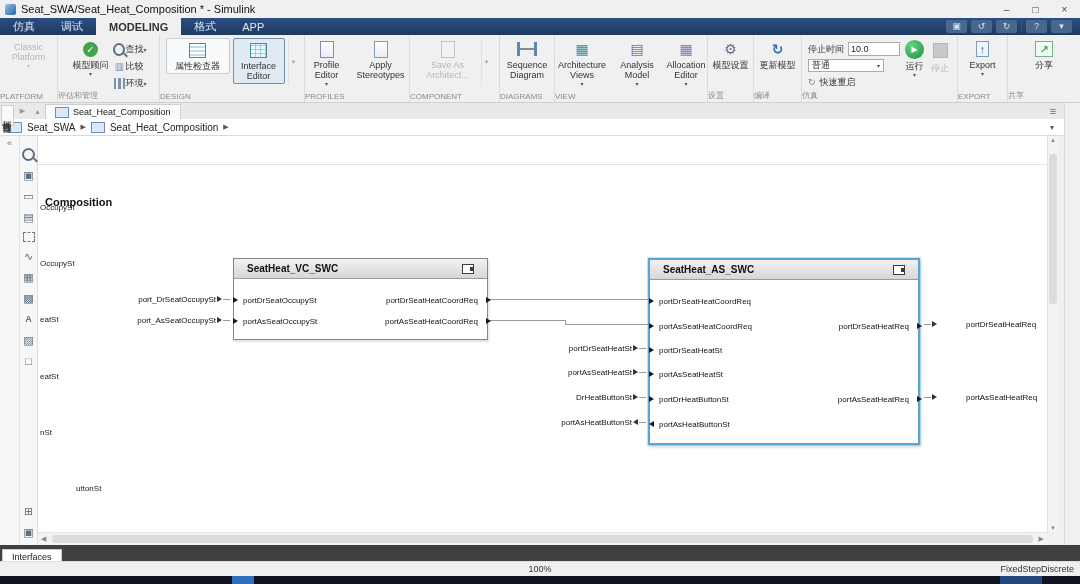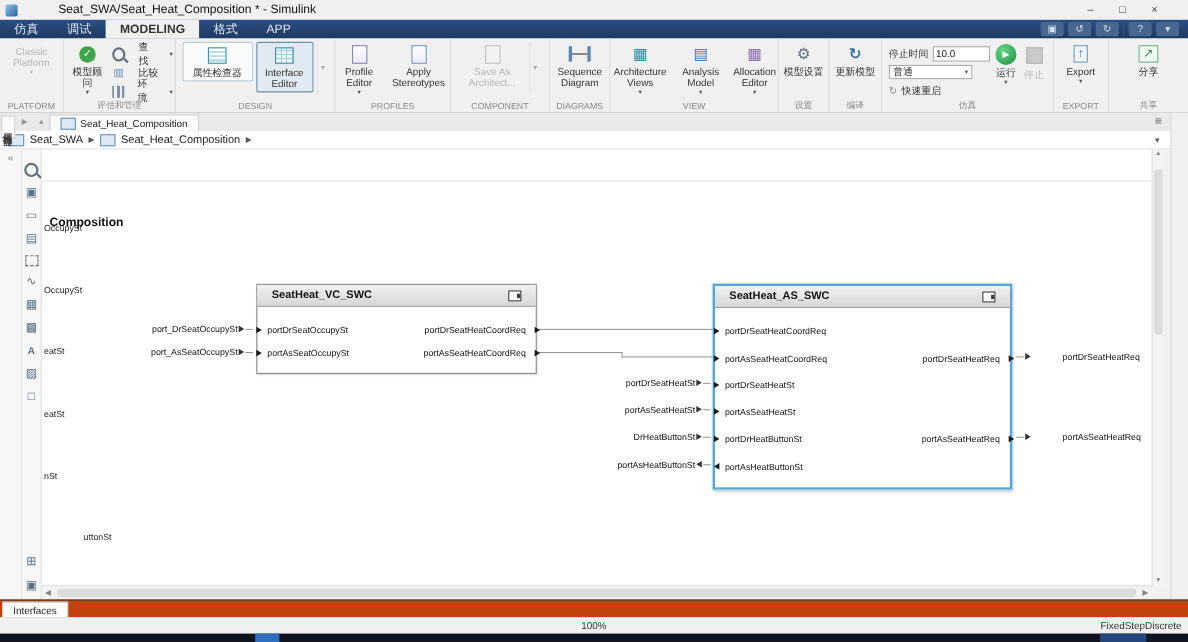--- a/index.html
+++ b/index.html
@@ -1,37 +1,37 @@
 <!DOCTYPE html>
 <html><head>
 <meta charset="utf-8">
 <style>
   html,body{margin:0;padding:0;background:#666;}
   .app{position:relative;width:1080px;height:584px;background:#f0f0f0;overflow:hidden;
        font-family:"Liberation Sans","DejaVu Sans",sans-serif;color:#222;-webkit-font-smoothing:antialiased;}
 
   
-  .titlebar{position:absolute;left:0;top:0;right:16px;height:18px;background:#f0f0f0;display:flex;align-items:center;padding-left:5px;font-size:11px;gap:32px;}
+  .titlebar{position:absolute;left:0;top:0;right:1px;height:18px;background:#f0f0f0;display:flex;align-items:center;padding-left:5px;font-size:11px;}
   .app-icon{width:11px;height:11px;border-radius:2px;background:linear-gradient(135deg,#8fc7ea,#2b5f9e);margin-right:5px;flex:0 0 auto;}
   .wtitle{color:#111;}
   .wincontrols{margin-left:auto;display:flex;height:100%;}
   .winbtn{width:29px;display:flex;align-items:center;justify-content:center;font-size:10px;color:#444;}
 
   
   .tabstrip{position:absolute;top:18px;left:0;right:0;height:17px;background:linear-gradient(#2b4d80,#1d3a63);display:flex;align-items:stretch;font-size:11px;}
   .rtab{padding:0 13px;display:flex;align-items:center;color:#dde7f4;}
   .rtab.sel{background:#f0f0f0;color:#333;font-weight:bold;}
   .qa{margin-left:auto;display:flex;align-items:center;gap:4px;padding-right:8px;}
   .qabtn{min-width:17px;height:13px;padding:0 2px;background:#48678f;border-radius:2px;display:flex;align-items:center;justify-content:center;color:#cfe3f5;font-size:9px;line-height:13px;}
   .qasep{width:1px;height:11px;background:#557;opacity:.6;}
 
   
   .ribbon{position:absolute;top:35px;left:0;right:0;height:68px;background:#f0f0f0;border-bottom:1px solid #cfcfcf;display:flex;box-sizing:border-box;}
   .group{position:relative;height:100%;border-right:1px solid #dcdcdc;box-sizing:border-box;padding:3px 2px 13px 2px;display:flex;align-items:flex-start;justify-content:center;gap:3px;}
-  .grp-label{position:absolute;left:0;right:0;bottom:1px;text-align:center;font-size:8px;color:#8a8a8a;white-space:nowrap;overflow:hidden;}
+  .grp-label{position:absolute;left:0;right:0;bottom:1px;text-align:left;font-size:8px;color:#8a8a8a;white-space:nowrap;overflow:hidden;}
   .bigbtn{display:flex;flex-direction:column;align-items:center;justify-content:flex-start;padding:2px 2px;border-radius:2px;}
   .bigbtn .lbl{font-size:9px;line-height:10px;text-align:center;margin-top:2px;color:#333;}
   .bigbtn.disabled .lbl{color:#b6b6b6;}
   .caret{font-size:6px;color:#555;line-height:6px;margin-top:1px;}
   .caret.dis{color:#bbb;}
   .boxed{border:1px solid #c3cdd6;background:#f8fafc;}
   .active{border:1px solid #6b8fa8;background:#e1eaf2;}
   .gallerycaret{width:10px;height:48px;display:flex;align-items:center;justify-content:center;border-left:1px solid #e2e2e2;color:#aaa;font-size:7px;}
   .ic{width:20px;height:18px;display:flex;align-items:center;justify-content:center;font-size:14px;line-height:18px;}
   .cdot{display:inline-block;width:15px;height:15px;border-radius:50%;background:#3fa54b;color:#fff;font-size:10px;line-height:15px;text-align:center;}
@@ -41,21 +41,21 @@
   .ic-list{width:15px;height:13px;border:1px solid #3e8fa3;background:repeating-linear-gradient(#ffffff 0 2px,#bfe0e8 2px 4px);}
   .ic-grid{width:15px;height:13px;border:1px solid #3e8fa3;background:
      repeating-linear-gradient(0deg,transparent 0 3px,#9fcfdc 3px 4px),
      repeating-linear-gradient(90deg,#eaf6f9 0 4px,#9fcfdc 4px 5px);}
   .ic-doc{width:12px;height:15px;border:1px solid #8a88b5;background:linear-gradient(#fff,#eceaf6);}
   .ic-doc.gray{border-color:#c2c2c2;background:#f2f2f2;}
   .ic-seq{width:15px;height:14px;border-left:3px solid #5b87b0;border-right:3px solid #5b87b0;background:linear-gradient(transparent 45%,#8a8a8a 45% 55%,transparent 55%);}
   .runic{width:19px;height:19px;border-radius:50%;background:radial-gradient(circle at 35% 30%,#63d584,#1e8f43);display:flex;align-items:center;justify-content:center;color:#fff;font-size:8px;}
   .stopic{width:13px;height:13px;background:#c9c9c9;border:1px solid #b5b5b5;margin:3px 0;}
   .minicol{display:flex;flex-direction:column;justify-content:flex-start;gap:3px;padding-top:4px;}
-  .mini{display:flex;align-items:center;gap:12px;font-size:9px;height:14px;color:#333;}
+  .mini{display:flex;align-items:center;gap:0;font-size:9px;height:14px;color:#333;}
   .mini .mic{width:12px;display:flex;justify-content:center;}
   .simcol{display:flex;flex-direction:column;gap:3px;padding-top:4px;font-size:9px;color:#333;}
   .strow{display:flex;align-items:center;gap:4px;height:14px;}
   .stopinput{width:46px;height:12px;font-size:9px;border:1px solid #ababab;background:#fff;padding:0 2px;font-family:inherit;color:#222;}
   .combo{display:flex;align-items:center;border:1px solid #ababab;background:#fff;height:13px;padding:0 3px;gap:3px;width:76px;justify-content:space-between;box-sizing:border-box;}
   .up{border:1px solid #7a9cc0;padding:0 3px;font-size:11px;color:#2c5e8a;background:#eef5fb;line-height:14px;}
 
   
   .docbar{position:absolute;top:103px;left:0;width:1064px;height:16px;background:#e9e9e9;border-bottom:1px solid #d5d5d5;display:flex;align-items:stretch;font-size:9px;}
   .navbtn{width:15px;display:flex;align-items:center;justify-content:center;color:#9a9a9a;font-size:7px;}
@@ -103,21 +103,21 @@
   .sarrow{position:absolute;left:0;width:100%;text-align:center;font-size:6px;color:#888;}
   .hscroll{position:absolute;left:38px;top:396px;width:1009px;height:13px;background:#f3f3f3;border-top:1px solid #e2e2e2;box-sizing:border-box;}
   .hthumb{position:absolute;left:14px;right:14px;top:2px;height:8px;background:#dcdcdc;border-radius:3px;}
   .harrow{position:absolute;top:2px;font-size:7px;color:#888;}
   .corner{position:absolute;left:1047px;top:396px;width:11px;height:13px;background:#f0f0f0;}
 
   .rightstrip{position:absolute;top:103px;right:0;width:16px;height:442px;background:#f0f0f0;border-left:1px solid #dadada;box-sizing:border-box;}
   .rtabv{position:absolute;top:2px;left:1px;width:13px;padding:7px 0;background:#fafafa;border:1px solid #cfcfcf;writing-mode:vertical-rl;font-size:9px;letter-spacing:1px;color:#333;text-align:center;box-sizing:border-box;}
 
   
-  .subbar{position:absolute;top:545px;left:0;right:0;height:16px;background:#c2410c;border-top:1px solid #404040;}
+  .subbar{position:absolute;top:545px;left:0;right:0;height:16px;background:#404040;border-top:3px solid #404040;}
   .iftab{position:absolute;left:2px;top:1px;height:13px;background:#fff;border:1px solid #c9c9c9;font-size:9px;display:flex;align-items:center;padding:0 9px;color:#222;}
   .statusbar{position:absolute;top:561px;left:0;right:0;height:15px;background:#f0f0f0;border-top:1px solid #dedede;font-size:9px;color:#333;}
   .zoom{position:absolute;left:50%;transform:translateX(-50%);top:2px;}
   .solver{position:absolute;right:6px;top:2px;}
   .taskbar{position:absolute;top:576px;left:0;right:0;height:8px;background:#101320;}
   .tb1{position:absolute;left:232px;width:22px;height:100%;background:#2f6fbf;}
   .tb2{position:absolute;left:1000px;width:42px;height:100%;background:#24487c;}
 </style>
 </head>
 <body>

